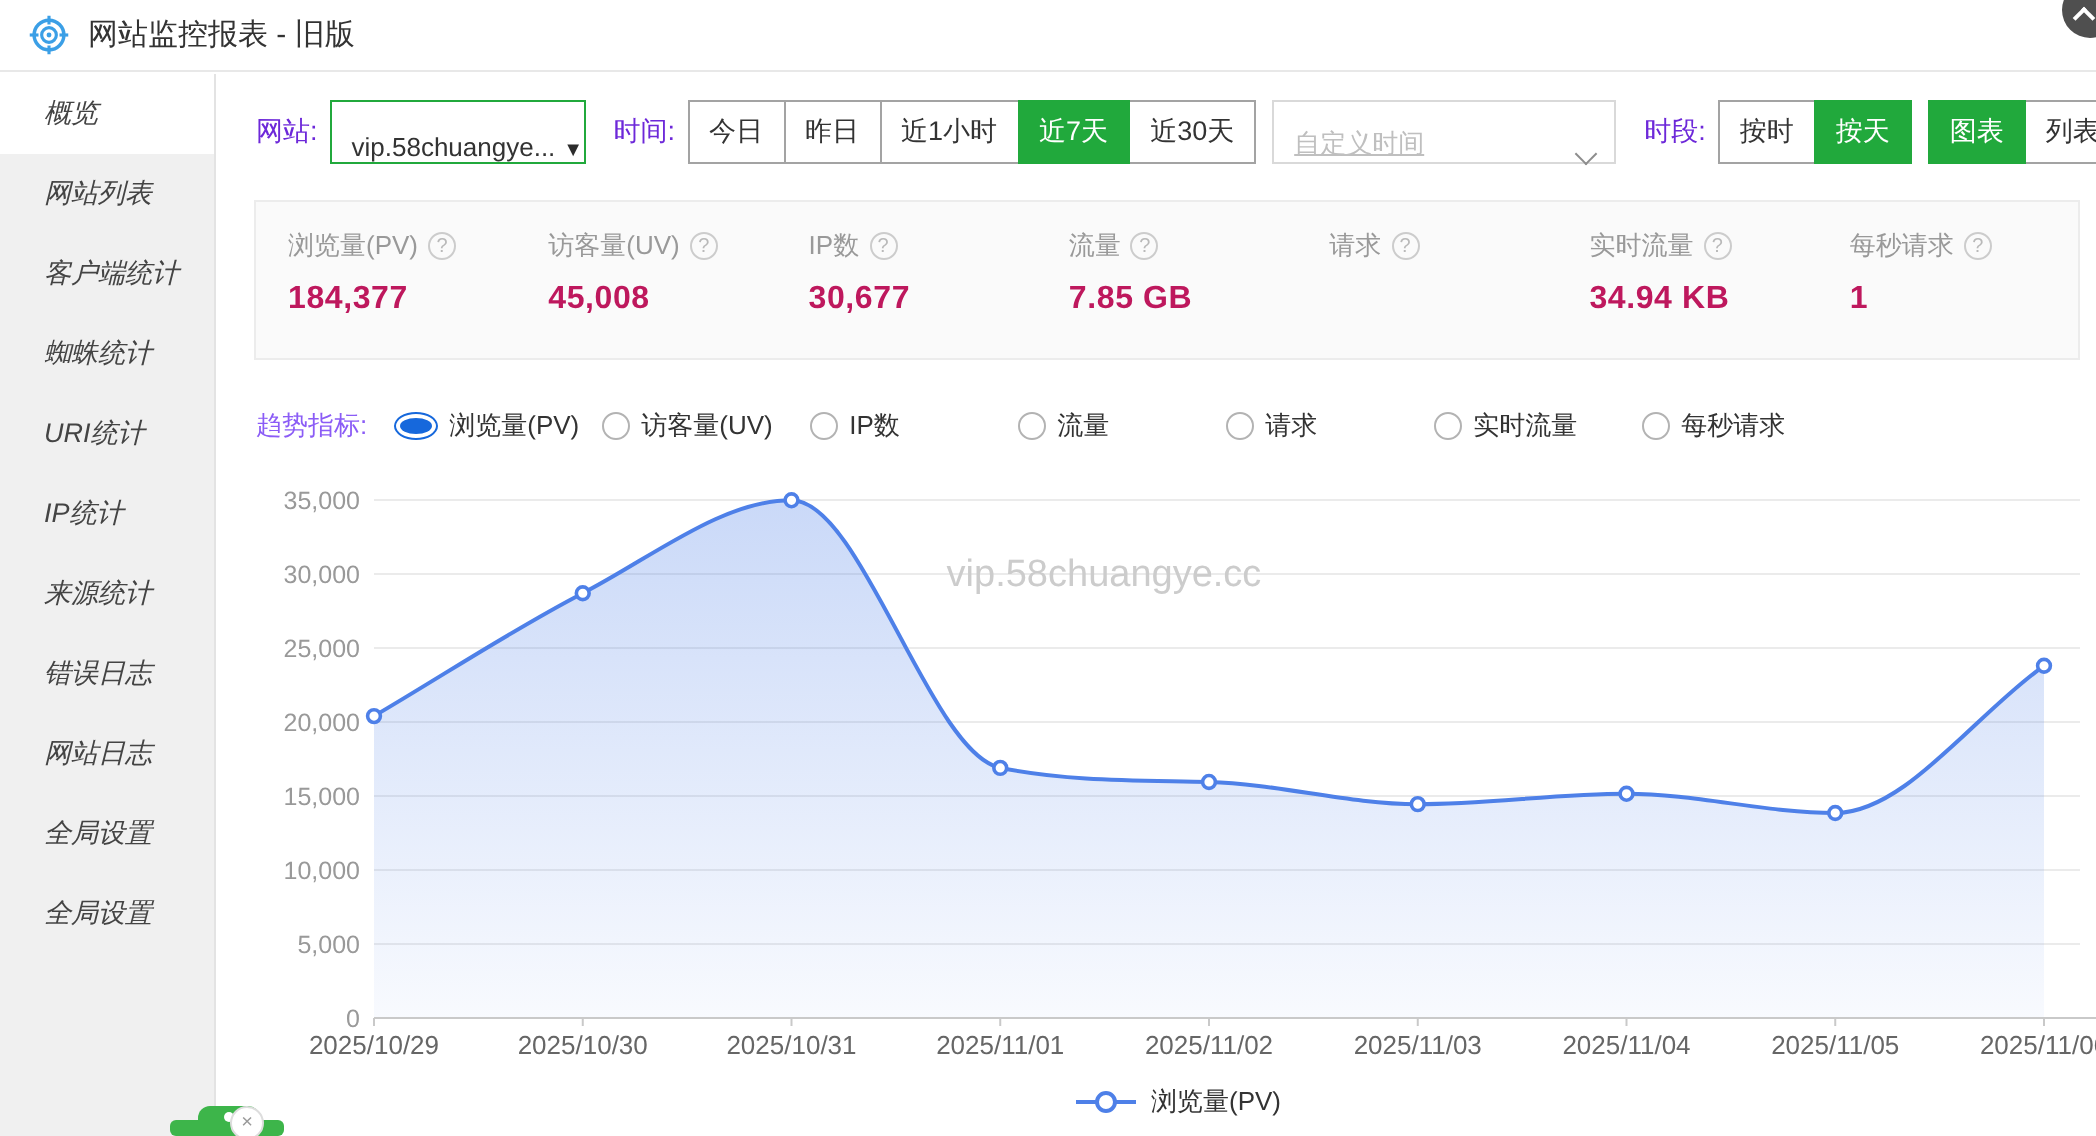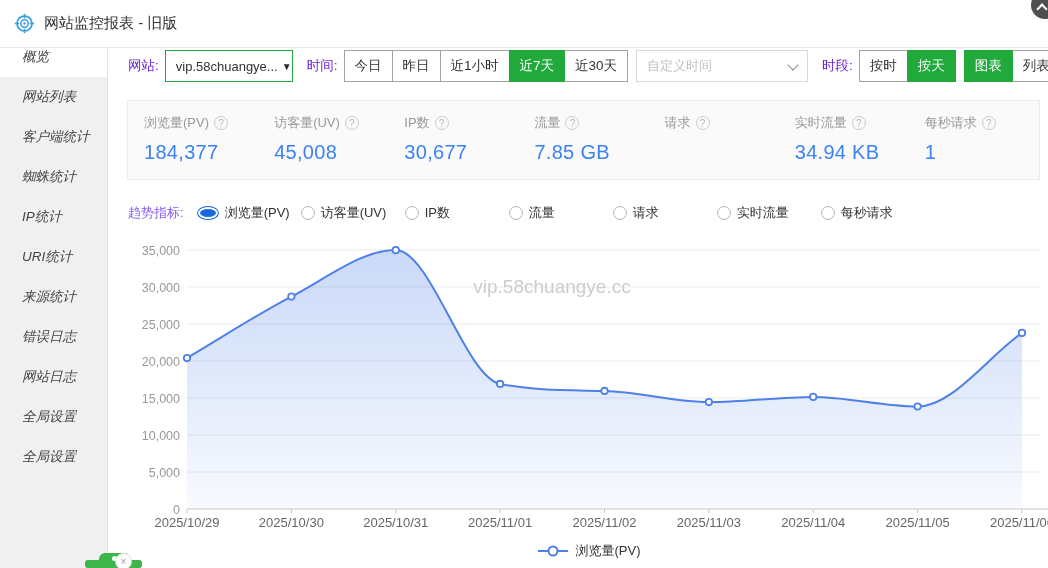--- a/index.html
+++ b/index.html
@@ -2,21 +2,21 @@
 <html><head>
 <meta charset="utf-8">
 <style>
   html,body{margin:0;padding:0;}
   body{
     width:1048px;height:568px;position:relative;overflow:hidden;background:#fff;
     font-family:"Liberation Sans","DejaVu Sans",sans-serif;color:#333;
     -webkit-font-smoothing:antialiased;
   }
   
-  .topbar{position:absolute;left:0;top:0;width:100%;height:48px;background:#fff;
+  .topbar{position:absolute;left:0;top:0;width:100%;height:36px;background:#fff;
     border-bottom:1px solid #e8e8e8;display:flex;align-items:center;padding-left:14px;
     box-sizing:border-box;gap:9px;z-index:5;}
   .topbar-title{font-size:15px;color:#333;}
   .corner-btn{position:absolute;top:-9px;right:-11px;width:28px;height:28px;border-radius:50%;
     background:#4f4f4f;z-index:9;cursor:pointer;}
   .corner-btn::after{content:'';position:absolute;left:7px;top:14px;width:6px;height:6px;
     border-left:2px solid #fff;border-top:2px solid #fff;transform:rotate(45deg);}
   
   .sidebar{position:absolute;left:0;top:37px;width:108px;bottom:0;background:#f0f0f0;
     border-right:1px solid #e3e3e3;box-sizing:border-box;z-index:4;font-style:italic;}
@@ -30,42 +30,42 @@
   .mascot-dot{position:absolute;left:112px;top:556px;width:5px;height:5px;background:#fff;
     border-radius:50%;z-index:7;}
   .mascot-close{position:absolute;left:115px;top:553px;width:17px;height:17px;background:#fff;
     border:1px solid #ddd;border-radius:50%;color:#999;font-size:10px;line-height:16px;
     text-align:center;z-index:8;cursor:pointer;box-sizing:border-box;}
   
   .main{position:absolute;left:109px;top:37px;right:0;bottom:0;background:#fff;}
   
   .toolbar{position:absolute;left:19px;top:13px;display:flex;align-items:center;font-size:13.5px;}
   .tb-label{color:#6d28d9;margin-right:6px;white-space:nowrap;}
-  .sel{box-sizing:border-box;height:32px;background:#fff;display:flex;align-items:center;
+  .sel{box-sizing:border-box;height:32px;background:#fff;display:flex;align-items:flex-end;
     justify-content:space-between;padding:0 10px;cursor:pointer;}
   .site-sel{width:128px;border:1px solid #21a93c;color:#333;font-size:13px;margin-right:14px;}
   .site-arrow{font-size:10px;color:#2c2c2c;margin-left:4px;}
-  .custom-sel{width:172px;border:1px solid #d9d9d9;color:#bfbfbf;font-size:13px;margin:0 14px 0 8px;}
+  .custom-sel{width:172px;border:1px solid #d9d9d9;color:#bfbfbf;font-size:13px;margin:0 14px 0 8px;text-decoration:underline;}
   .chev{width:7px;height:7px;border-right:1.5px solid #8d8d8d;border-bottom:1.5px solid #8d8d8d;
     transform:rotate(45deg);margin-top:-3px;}
   .btn-group{display:flex;}
   .btn{box-sizing:border-box;height:32px;display:flex;align-items:center;padding:0 10px;
     border:1px solid #a3a3a3;background:#fff;color:#333;font-size:13.5px;margin-left:-1px;
     cursor:pointer;white-space:nowrap;font-family:inherit;}
   .btn:first-child{margin-left:0;}
   .btn.active{background:#21a93c;border-color:#21a93c;color:#fff;position:relative;z-index:1;}
   .gap8{width:8px;}
   
   .stats{position:absolute;left:18px;right:8px;top:63px;height:80px;background:#fafafa;
     border:1px solid #ececec;box-sizing:border-box;display:flex;padding-top:13px;}
   .stat{flex:1;padding-left:16px;}
   .stat-label{font-size:13px;color:#999;display:flex;align-items:center;gap:5px;}
   .help{width:14px;height:14px;border:1px solid #ccc;border-radius:50%;color:#b9b9b9;
     font-size:10px;line-height:13px;text-align:center;box-sizing:border-box;cursor:pointer;}
-  .stat-value{margin-top:9px;font-size:20px;color:#3b82f6;letter-spacing:.3px;}
+  .stat-value{margin-top:9px;font-size:16px;color:#be185d;letter-spacing:.3px;font-weight:bold;}
   
   .trend{position:absolute;left:19px;top:167px;display:flex;align-items:center;font-size:13px;}
   .trend-label{color:#8b5cf6;margin-right:13px;}
   .trend-opt{display:flex;align-items:center;width:104px;cursor:pointer;color:#333;}
   .radio{width:14px;height:14px;border-radius:50%;border:1px solid #b3b3b3;margin-right:6px;
     box-sizing:border-box;background:#fff;position:relative;flex:none;}
   .radio.sel{border:1.5px solid #1668dc;}
   .radio.sel::after{content:'';position:absolute;left:2px;top:2px;right:2px;bottom:2px;
     border-radius:50%;background:#1668dc;}
   
@@ -90,22 +90,22 @@
   </span>
   <span class="topbar-title">网站监控报表 - 旧版</span>
 </div>
 <div class="corner-btn"></div>
 
 <div class="sidebar" id="sidebar">
     <div class="side-item active">概览</div>
     <div class="side-item">网站列表</div>
     <div class="side-item">客户端统计</div>
     <div class="side-item">蜘蛛统计</div>
+    <div class="side-item">URI统计</div>
     <div class="side-item">IP统计</div>
-    <div class="side-item">URI统计</div>
     <div class="side-item">来源统计</div>
     <div class="side-item">错误日志</div>
     <div class="side-item">网站日志</div>
     <div class="side-item">全局设置</div>
     <div class="side-item">全局设置</div>
   </div>
 <div class="mascot"></div>
 <div class="mascot-hump"></div>
 <div class="mascot-dot"></div>
 <div class="mascot-close">×</div>

